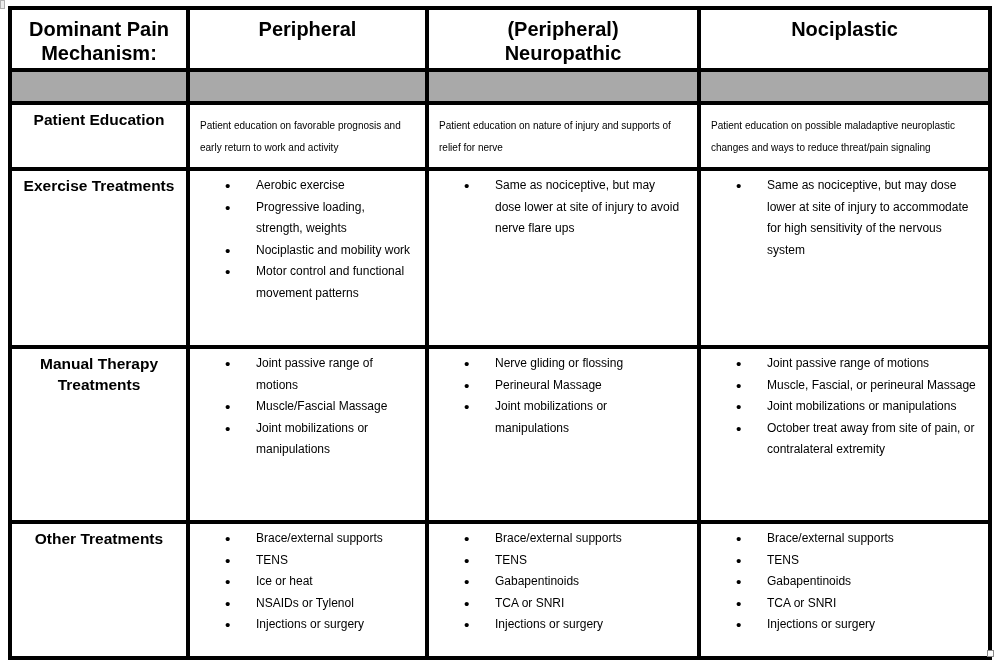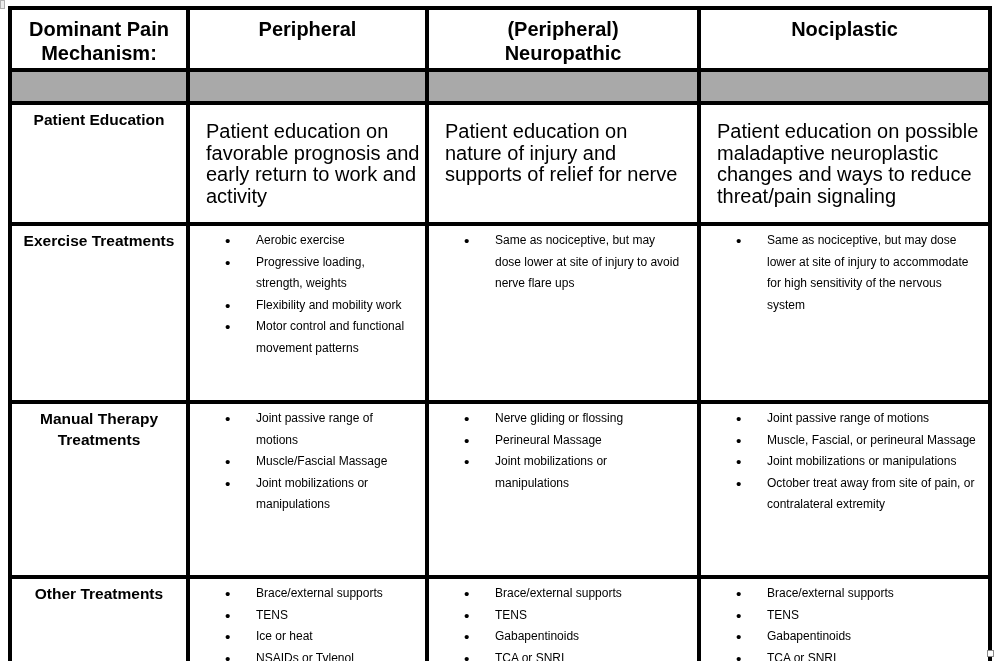--- a/index.html
+++ b/index.html
@@ -36,21 +36,21 @@
 
   .doc-table th {
     font-size: 20px; font-weight: bold; line-height: 24px;
     text-align: center; white-space: pre-line; padding-top: 7px;
   }
   .row-label {
     font-size: 15.5px; font-weight: bold; line-height: 21px;
     text-align: center; padding-top: 7px;
   }
   .cell-text {
-    margin: 12px; font-size: 20px; line-height: 21.5px;
+    margin: 6px; font-size: 10px; line-height: 21.5px;
   }
   td.cn  .cell-text { width: 225px; }
   td.cnp .cell-text { width: 240px; }
   td.cpl .cell-text { width: 270px; }
 
   ul.bullets { list-style: none; margin: 0; padding: 0; }
   ul.bullets li {
     position: relative;
     font-size: 12px; line-height: 21.5px;
     padding-left: 62px;
@@ -118,21 +118,21 @@
         <p class="cell-text">Patient education on possible maladaptive neuroplastic changes and ways to reduce threat/pain signaling</p>
       </td>
     </tr>
 
     <tr class="r-ex">
       <td class="row-label">Exercise Treatments</td>
       <td class="cn">
         <ul class="bullets">
             <li>Aerobic exercise</li>
             <li>Progressive loading, strength, weights</li>
-            <li>Flexibility and mobility work</li>
+            <li>Nociplastic and mobility work</li>
             <li>Motor control and functional movement patterns</li>
           </ul>
       </td>
       <td class="cnp">
         <ul class="bullets">
             <li>Same as nociceptive, but may dose lower at site of injury to avoid nerve flare ups</li>
           </ul>
       </td>
       <td class="cpl">
         <ul class="bullets">

